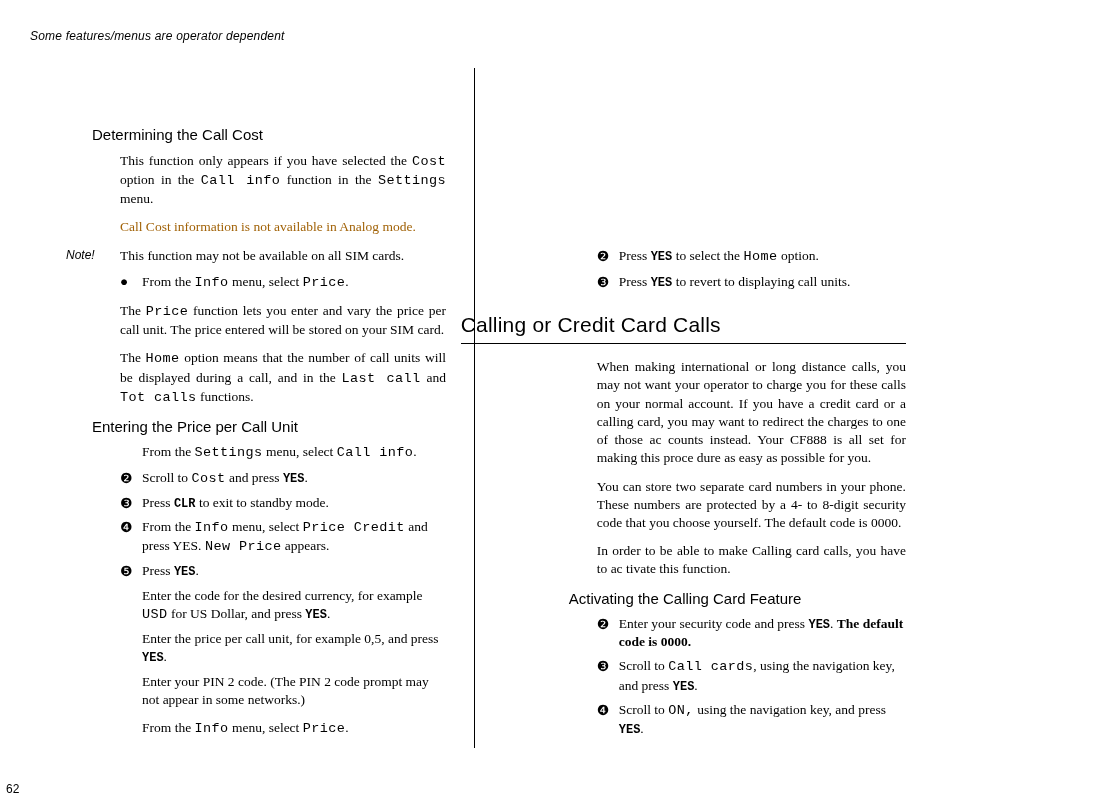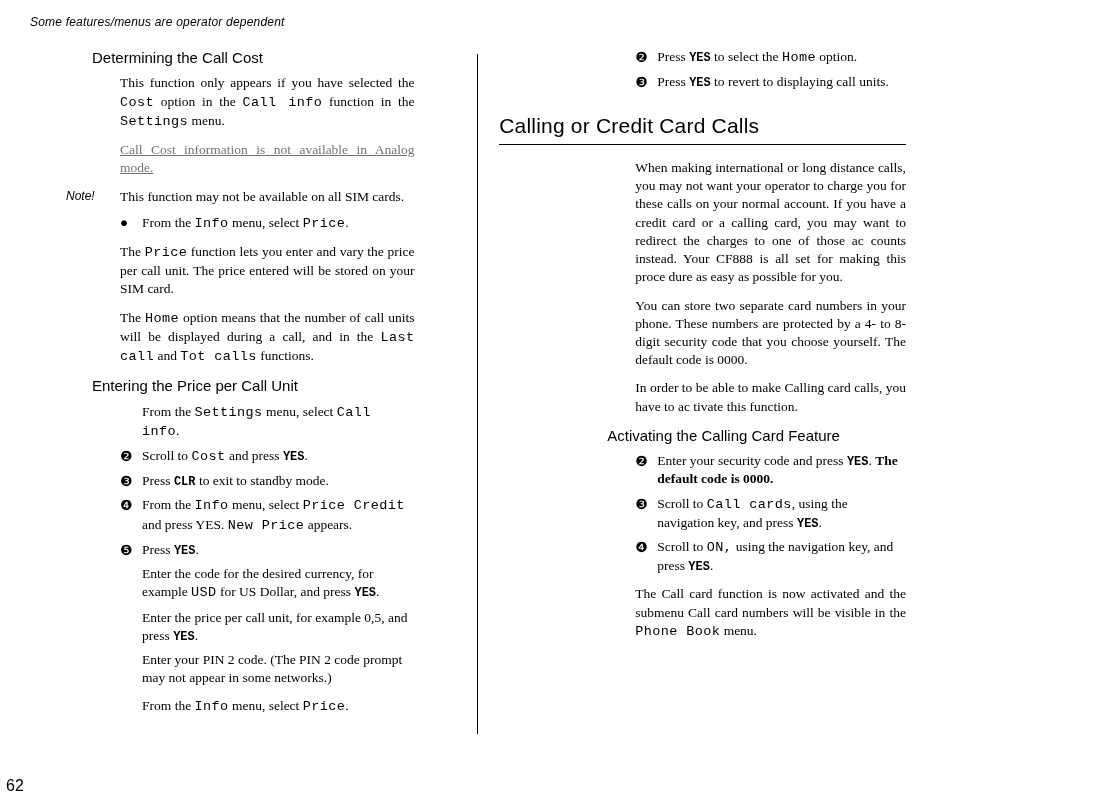--- a/index.html
+++ b/index.html
@@ -11,35 +11,34 @@
     color: #000;
     width: 1102px;
     height: 805px;
     position: relative;
     box-sizing: border-box;
   }
   .page-frame {
     width: 936px;
     height: 805px;
     position: relative;
-    padding: 14px 30px 20px 30px;
+    padding: 28px 30px 20px 30px;
     box-sizing: border-box;
   }
   .running-head {
     font-style: italic;
     font-family: Verdana, Geneva, sans-serif;
     font-size: 12px;
     letter-spacing: 0.2px;
     color: #000;
     margin-bottom: 18px;
   }
   .columns {
     display: flex;
-    align-items: flex-start;
-    gap: 35px;
+    align-items: flex-end;
   }
   .col-left {
     width: 500px;
     padding-left: 90px;
     padding-right: 28px;
     box-sizing: border-box;
     position: relative;
   }
   .divider {
     width: 1px;
@@ -68,21 +67,21 @@
     margin: 20px 0 4px -46px;
     letter-spacing: .2px;
   }
   .rule {
     height: 1px;
     background: #000;
     margin: 2px 0 14px -46px;
   }
   p { margin: 0 0 10px 0; text-align: justify; }
   p.just { text-align: justify; }
-  .blue { color: #737373; text-decoration: underline; }
+  .blue { color: #a16207; }
   .mono { font-family: 'Courier New', monospace; letter-spacing: .4px; }
   .bold-key { font-family: 'Courier New', monospace; font-weight: bold; font-size: 12px; letter-spacing: 0; }
   ul.steps, ul.bullets {
     list-style: none;
     padding: 0;
     margin: 0 0 10px 0;
   }
   ul.steps li, ul.bullets li {
     position: relative;
     padding-left: 22px;
@@ -106,21 +105,21 @@
   .note-row {
     position: relative;
     margin-bottom: 8px;
     margin-top: 4px;
   }
   .pagenum {
     position: absolute;
     left: 6px;
     bottom: 8px;
     font-family: Verdana, Geneva, sans-serif;
-    font-size: 16px;
+    font-size: 12px;
   }
   .numcirc {
     font-family: Arial, sans-serif;
     font-size: 14px;
   }
 </style>
 </head>
 <body>
 
 <div class="page-frame">
@@ -231,25 +230,20 @@
         <li>
           <span class="mk numcirc">❸</span>
           <span>Scroll to </span><span class="mono">Call cards</span><span>, using the navigation key, and press </span><span class="bold-key">YES</span><span>.</span>
         </li>
         <li>
           <span class="mk numcirc">❹</span>
           <span>Scroll to </span><span class="mono">ON,</span><span>  using the navigation key, and press </span><span class="bold-key">YES</span><span>.</span>
         </li>
       </ul>
 
-      <div style="margin-left:90px;">
-        <p class="just">
-          <span>The Call card function is now activated and the submenu Call card numbers will be visible in the </span><span class="mono">Phone Book</span><span> menu.</span>
-        </p>
-      </div>
 
     </div>
 
   </div>
 
   <div class="pagenum">62</div>
 
 </div>
 
 </body></html>

